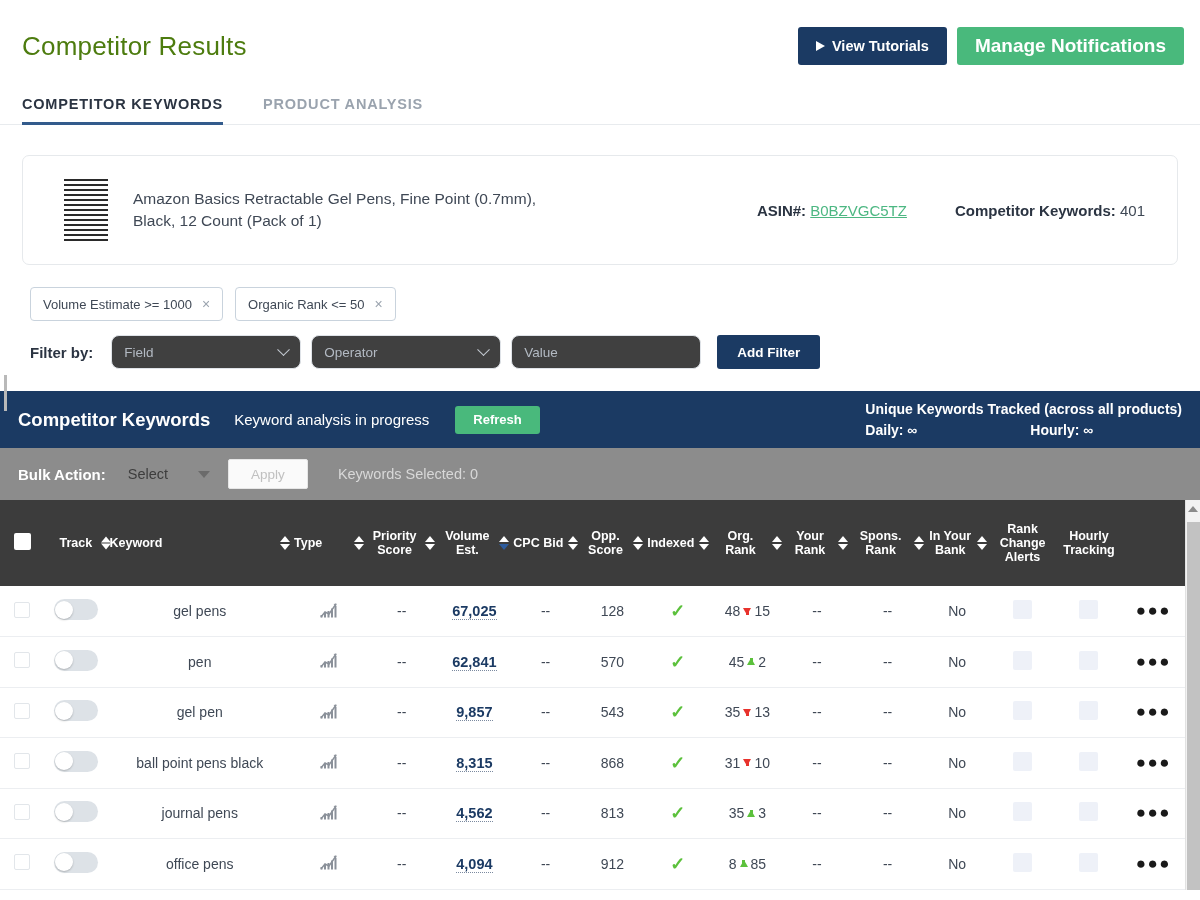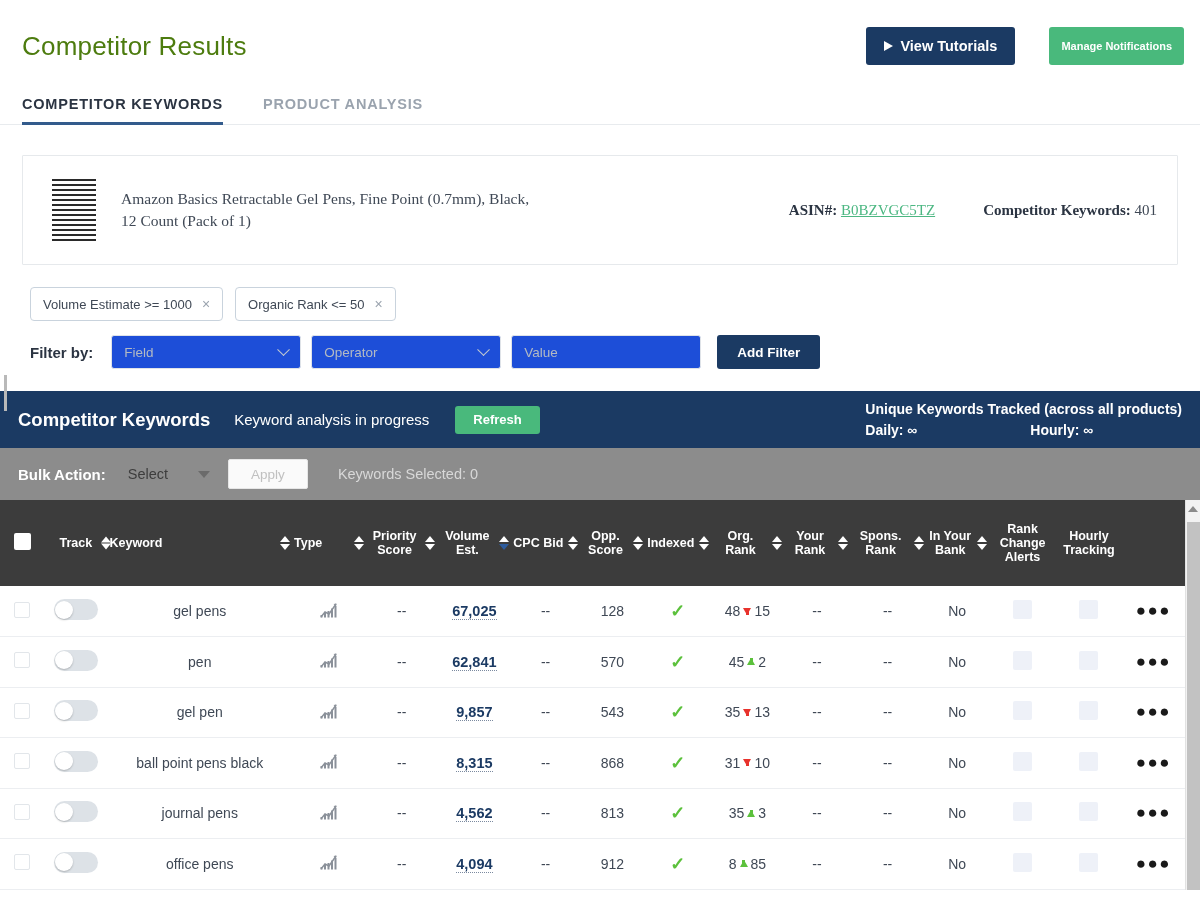--- a/index.html
+++ b/index.html
@@ -32,24 +32,23 @@
   }
   .play-tri {
     width: 0; height: 0;
     border-left: 9px solid #fff;
     border-top: 5.5px solid transparent;
     border-bottom: 5.5px solid transparent;
     display: inline-block;
   }
   .btn-notifications {
     background: #49b97c; color: #fff; border: none;
-    padding: 0 12px; height: 38px; border-radius: 3px;
-    font-size: 11px; font-weight: bold; cursor: pointer;
+    padding: 0 18px; height: 38px; border-radius: 3px;
+    font-size: 19px; font-weight: bold; cursor: pointer;
     font-family: "Liberation Sans", sans-serif;
-    margin-left: 24px;
   }
 
   
   .tabs {
     display: flex; gap: 0;
     padding: 0 22px;
     border-bottom: 1px solid #e8ebee;
     margin-top: 16px;
   }
   .tab {
@@ -59,25 +58,24 @@
   }
   .tab.active { color: #2b3442; }
   .tab.active::after {
     content: ""; position: absolute; left: 0; right: 0; bottom: -1px;
     height: 3px; background: #335b8c;
   }
 
   
   .product-card {
     margin: 30px 22px 0 22px;
-    border: 1px solid #e6e9ec; border-radius: 1px;
+    border: 1px solid #e6e9ec; border-radius: 7px;
     background: #fff; height: 110px;
     display: flex; align-items: center;
-    padding: 0 20px;
-    font-family: Liberation Serif, serif;
+    padding: 0 32px;
   }
   .product-thumb {
     width: 62px; height: 70px;
     display: flex; align-items: center; justify-content: center;
     margin-right: 16px; flex: none;
   }
   .pen-stack {
     width: 44px; height: 62px;
     background: repeating-linear-gradient(
       to bottom,
@@ -107,22 +105,22 @@
   }
   .chip-x { color: #9aa3ae; font-size: 14px; line-height: 1; cursor: pointer; }
 
   
   .filter-bar {
     display: flex; align-items: center; gap: 10px;
     padding: 14px 22px 0 30px;
   }
   .filter-label { font-size: 15px; font-weight: bold; color: #2b3442; margin-right: 8px; }
   .select-box, .value-box {
-    height: 34px; border: 1px solid #dfe3e8; border-radius: 3px;
-    background: #1d4ed8; display: flex; align-items: center;
+    height: 34px; border: 1px solid #dfe3e8; border-radius: 8px;
+    background: #404040; display: flex; align-items: center;
     padding: 0 12px; font-size: 13.5px; color: #b3bac3;
     position: relative; cursor: pointer; gap: 13px;
   }
   .select-box { width: 190px; justify-content: space-between; }
   .value-box { width: 190px; }
   .chev {
     width: 9px; height: 9px;
     border-right: 1.5px solid #c2c8d0; border-bottom: 1.5px solid #c2c8d0;
     transform: rotate(45deg) translate(-2px,-2px);
   }

